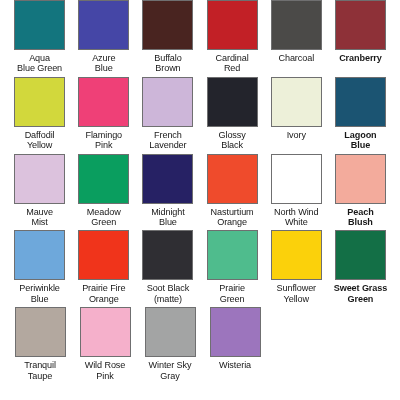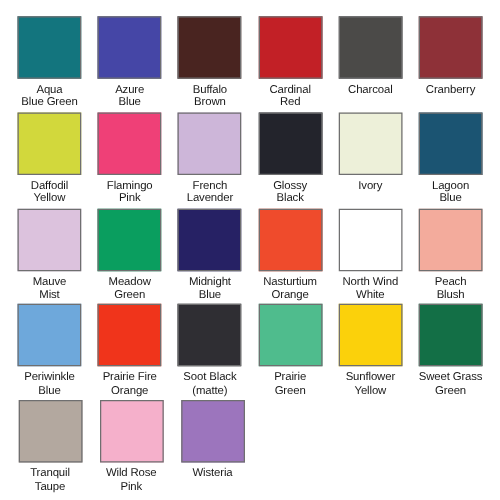--- a/index.html
+++ b/index.html
@@ -10,39 +10,39 @@
   body {
     width: 400px;
     height: 400px;
     font-family: "Liberation Sans", sans-serif;
     overflow: hidden;
   }
   #chart {
     width: 400px;
     height: 400px;
     box-sizing: border-box;
-    padding: 13px 8px 4px 8px;
+    padding: 0 8px 4px 8px;
     display: flex;
     flex-direction: column;
     border-radius: 12px;
   }
   .swatch-row {
     display: flex;
     flex-direction: row;
     width: 100%;
     margin-bottom: 3px;
   }
   .swatch-cell {
     width: 64px;
     margin-right: 1px;
     display: flex;
     flex-direction: column;
     align-items: center;
   }
-  .swatch-cell:last-child { margin-right: 0; }
+  .swatch-cell:last-child { margin-right: 0; font-weight: bold; }
   .swatch-chip {
     width: 51px;
     height: 50px;
     border: 1px solid #6f6f70;
     box-sizing: border-box;
     background: #cccccc;
   }
   .swatch-label {
     margin-top: 3px;
     font-size: 9.1px;
@@ -188,18 +188,23 @@
         <div class="swatch-chip" style="background: rgb(179, 168, 159); border-color: rgb(111, 111, 112);"></div>
         <div class="swatch-label">Tranquil
 Taupe</div>
       </div>
       <div class="swatch-cell">
         <div class="swatch-chip" style="background: rgb(245, 176, 203); border-color: rgb(111, 111, 112);"></div>
         <div class="swatch-label">Wild Rose
 Pink</div>
       </div>
       <div class="swatch-cell">
+        <div class="swatch-chip" style="background: rgb(163, 164, 164); border-color: rgb(111, 111, 112);"></div>
+        <div class="swatch-label">Winter Sky
+Gray</div>
+      </div>
+      <div class="swatch-cell">
         <div class="swatch-chip" style="background: rgb(156, 117, 189); border-color: rgb(111, 111, 112);"></div>
         <div class="swatch-label">Wisteria</div>
       </div>
       <div class="swatch-cell empty"></div>
     </div>
   </div>
 
 </body></html>

